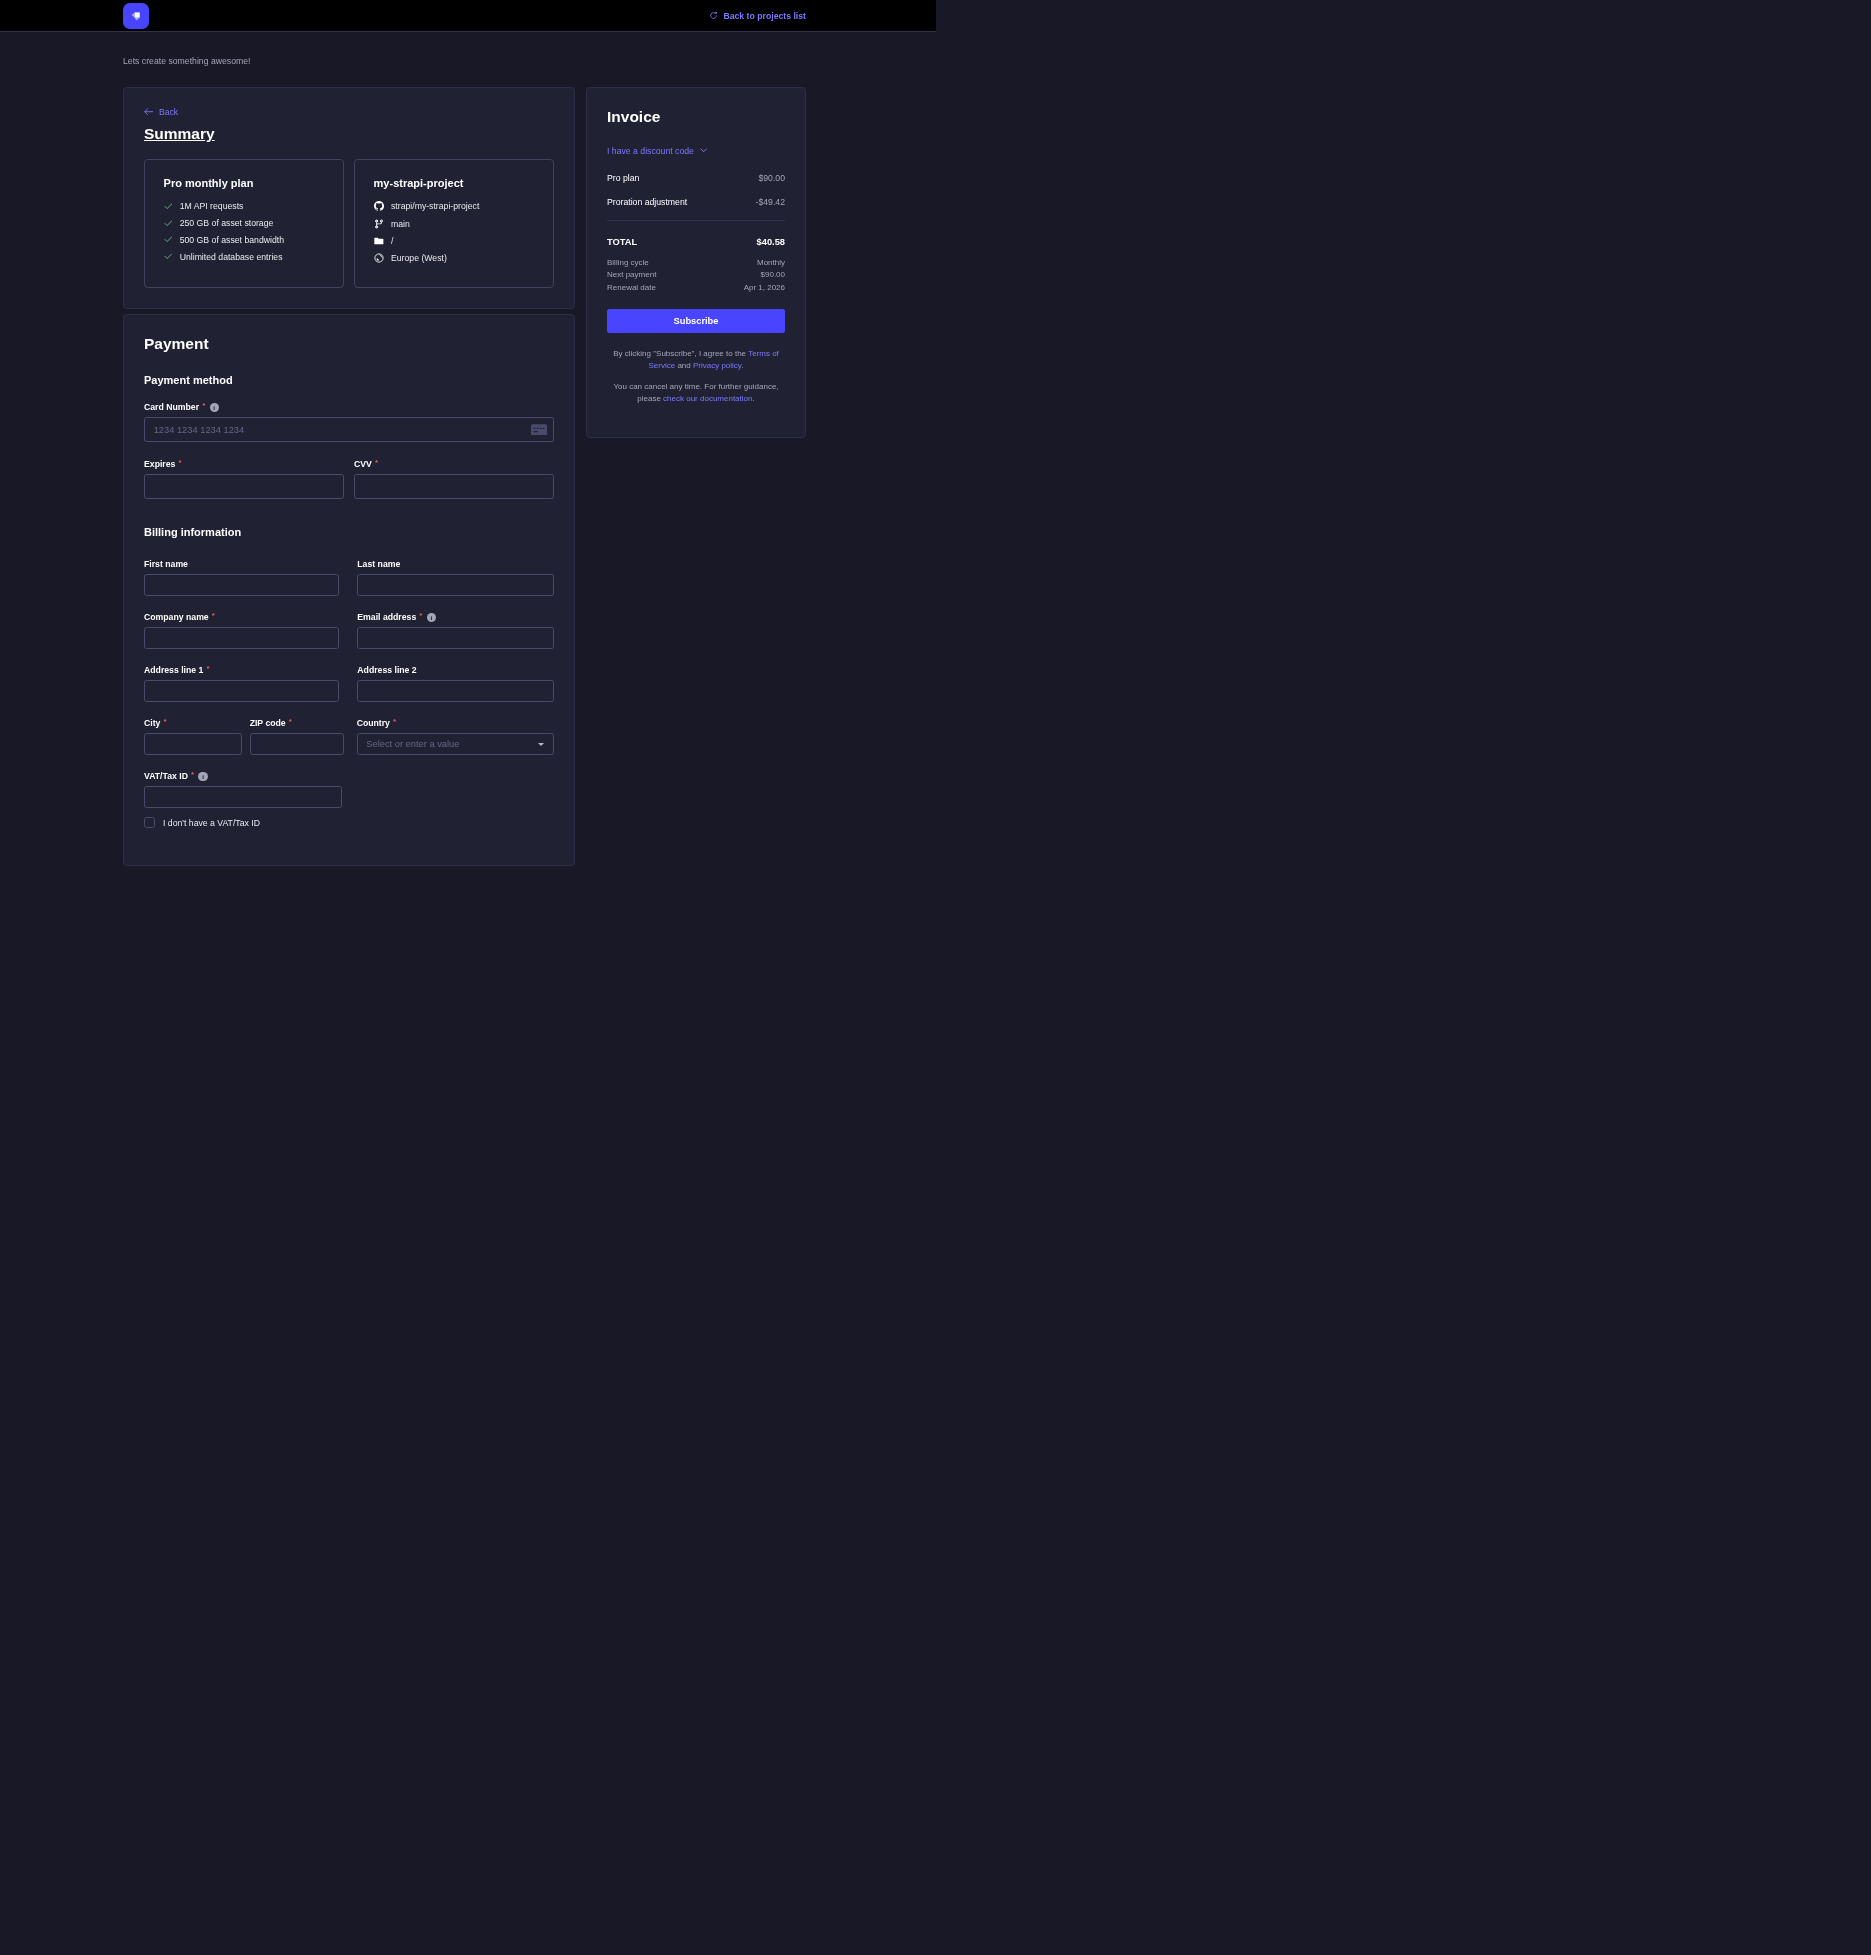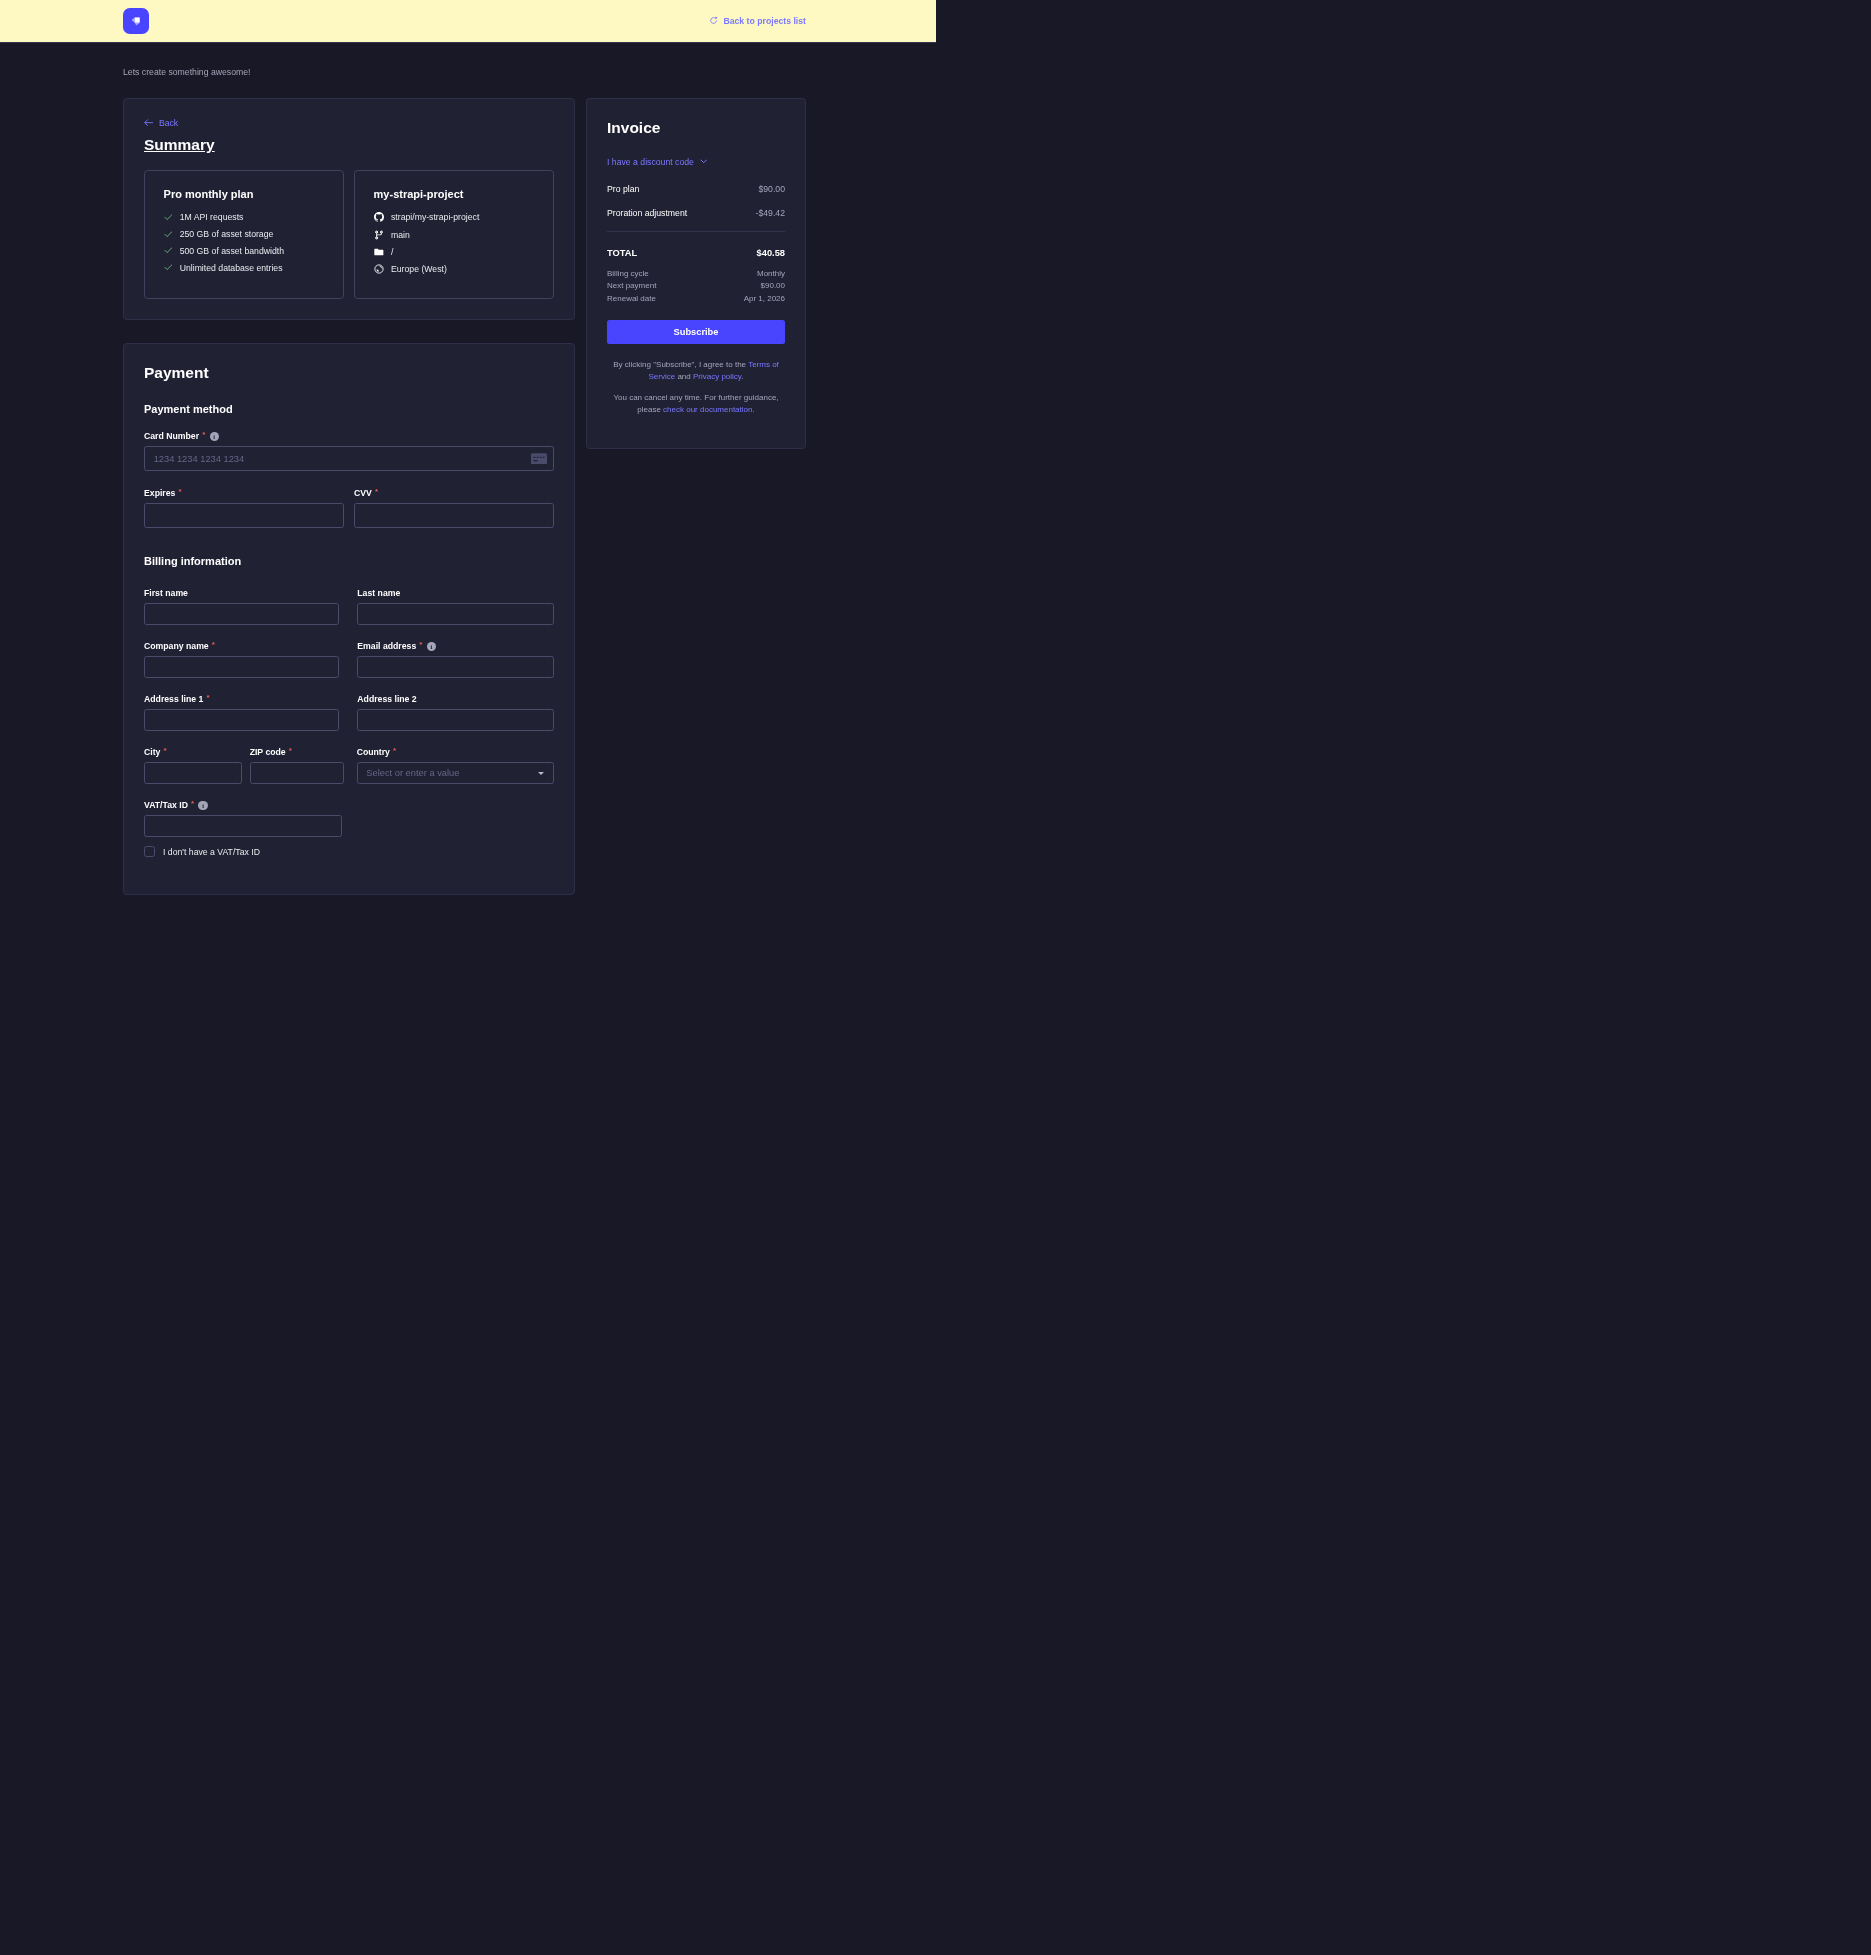--- a/index.html
+++ b/index.html
@@ -4,21 +4,21 @@
 <style>
   * { box-sizing: border-box; }
   html,body { margin:0; padding:0; }
   body {
     width:936px; min-height:978px;
     background:#181826; color:#ffffff;
     font-family:"Liberation Sans", sans-serif;
   }
   
   .topbar {
-    height:43px; background:#fef9c3; border-bottom:0.6px solid #32324d;
+    height:32px; background:#000000; border-bottom:0.6px solid #32324d;
     display:flex; align-items:center; justify-content:space-between;
     padding:0 130px 0 123px;
   }
   .logo {
     width:26px; height:26px; border-radius:6.8px; background:#4945ff;
     display:flex; align-items:center; justify-content:center;
   }
   .nav-back {
     display:inline-flex; align-items:center; gap:5.6px;
     color:#7b79ff; font-size:8.7px; font-weight:600; cursor:pointer; text-decoration:none;
@@ -53,21 +53,21 @@
   .meta-row { display:flex; justify-content:space-between; color:#a5a5ba; font-size:8px; line-height:12.4px; }
   .subscribe-btn {
     margin-top:15px; width:100%; height:23.5px; border:none; border-radius:2.5px;
     background:#4945ff; color:#fff; font-size:9.3px; font-weight:600; cursor:pointer;
     font-family:"Liberation Sans", sans-serif;
   }
   .terms { margin-top:15px; text-align:center; font-size:8px; color:#a5a5ba; line-height:1.55; }
   .terms p { margin:0 0 8.7px; }
   .terms .tlink { color:#7b79ff; cursor:pointer; }
   
-  .payment-card { margin-top:23px; padding:20px 20px 37px; min-height:533px; }
+  .payment-card { margin-top:5px; padding:20px 20px 37px; min-height:533px; }
   .payment-title { margin:0 0 21px; font-size:15.5px; font-weight:700; }
   .group-title { margin:0 0 16px; font-size:11px; font-weight:600; }
   .field-label { display:flex; align-items:center; gap:4.3px; font-size:8.7px; font-weight:600; color:#ffffff; margin-bottom:5px; }
   .req { color:#ee5e52; font-size:8px; position:relative; top:-1.9px; margin-left:-1.2px; }
   .info-badge {
     width:9.3px; height:9.3px; border-radius:50%; background:#a5a5ba; color:#1d1d2c;
     font-size:6.2px; font-weight:700; display:inline-flex; align-items:center; justify-content:center;
     font-family:"Liberation Serif", serif; cursor:default;
   }
   .text-input {

